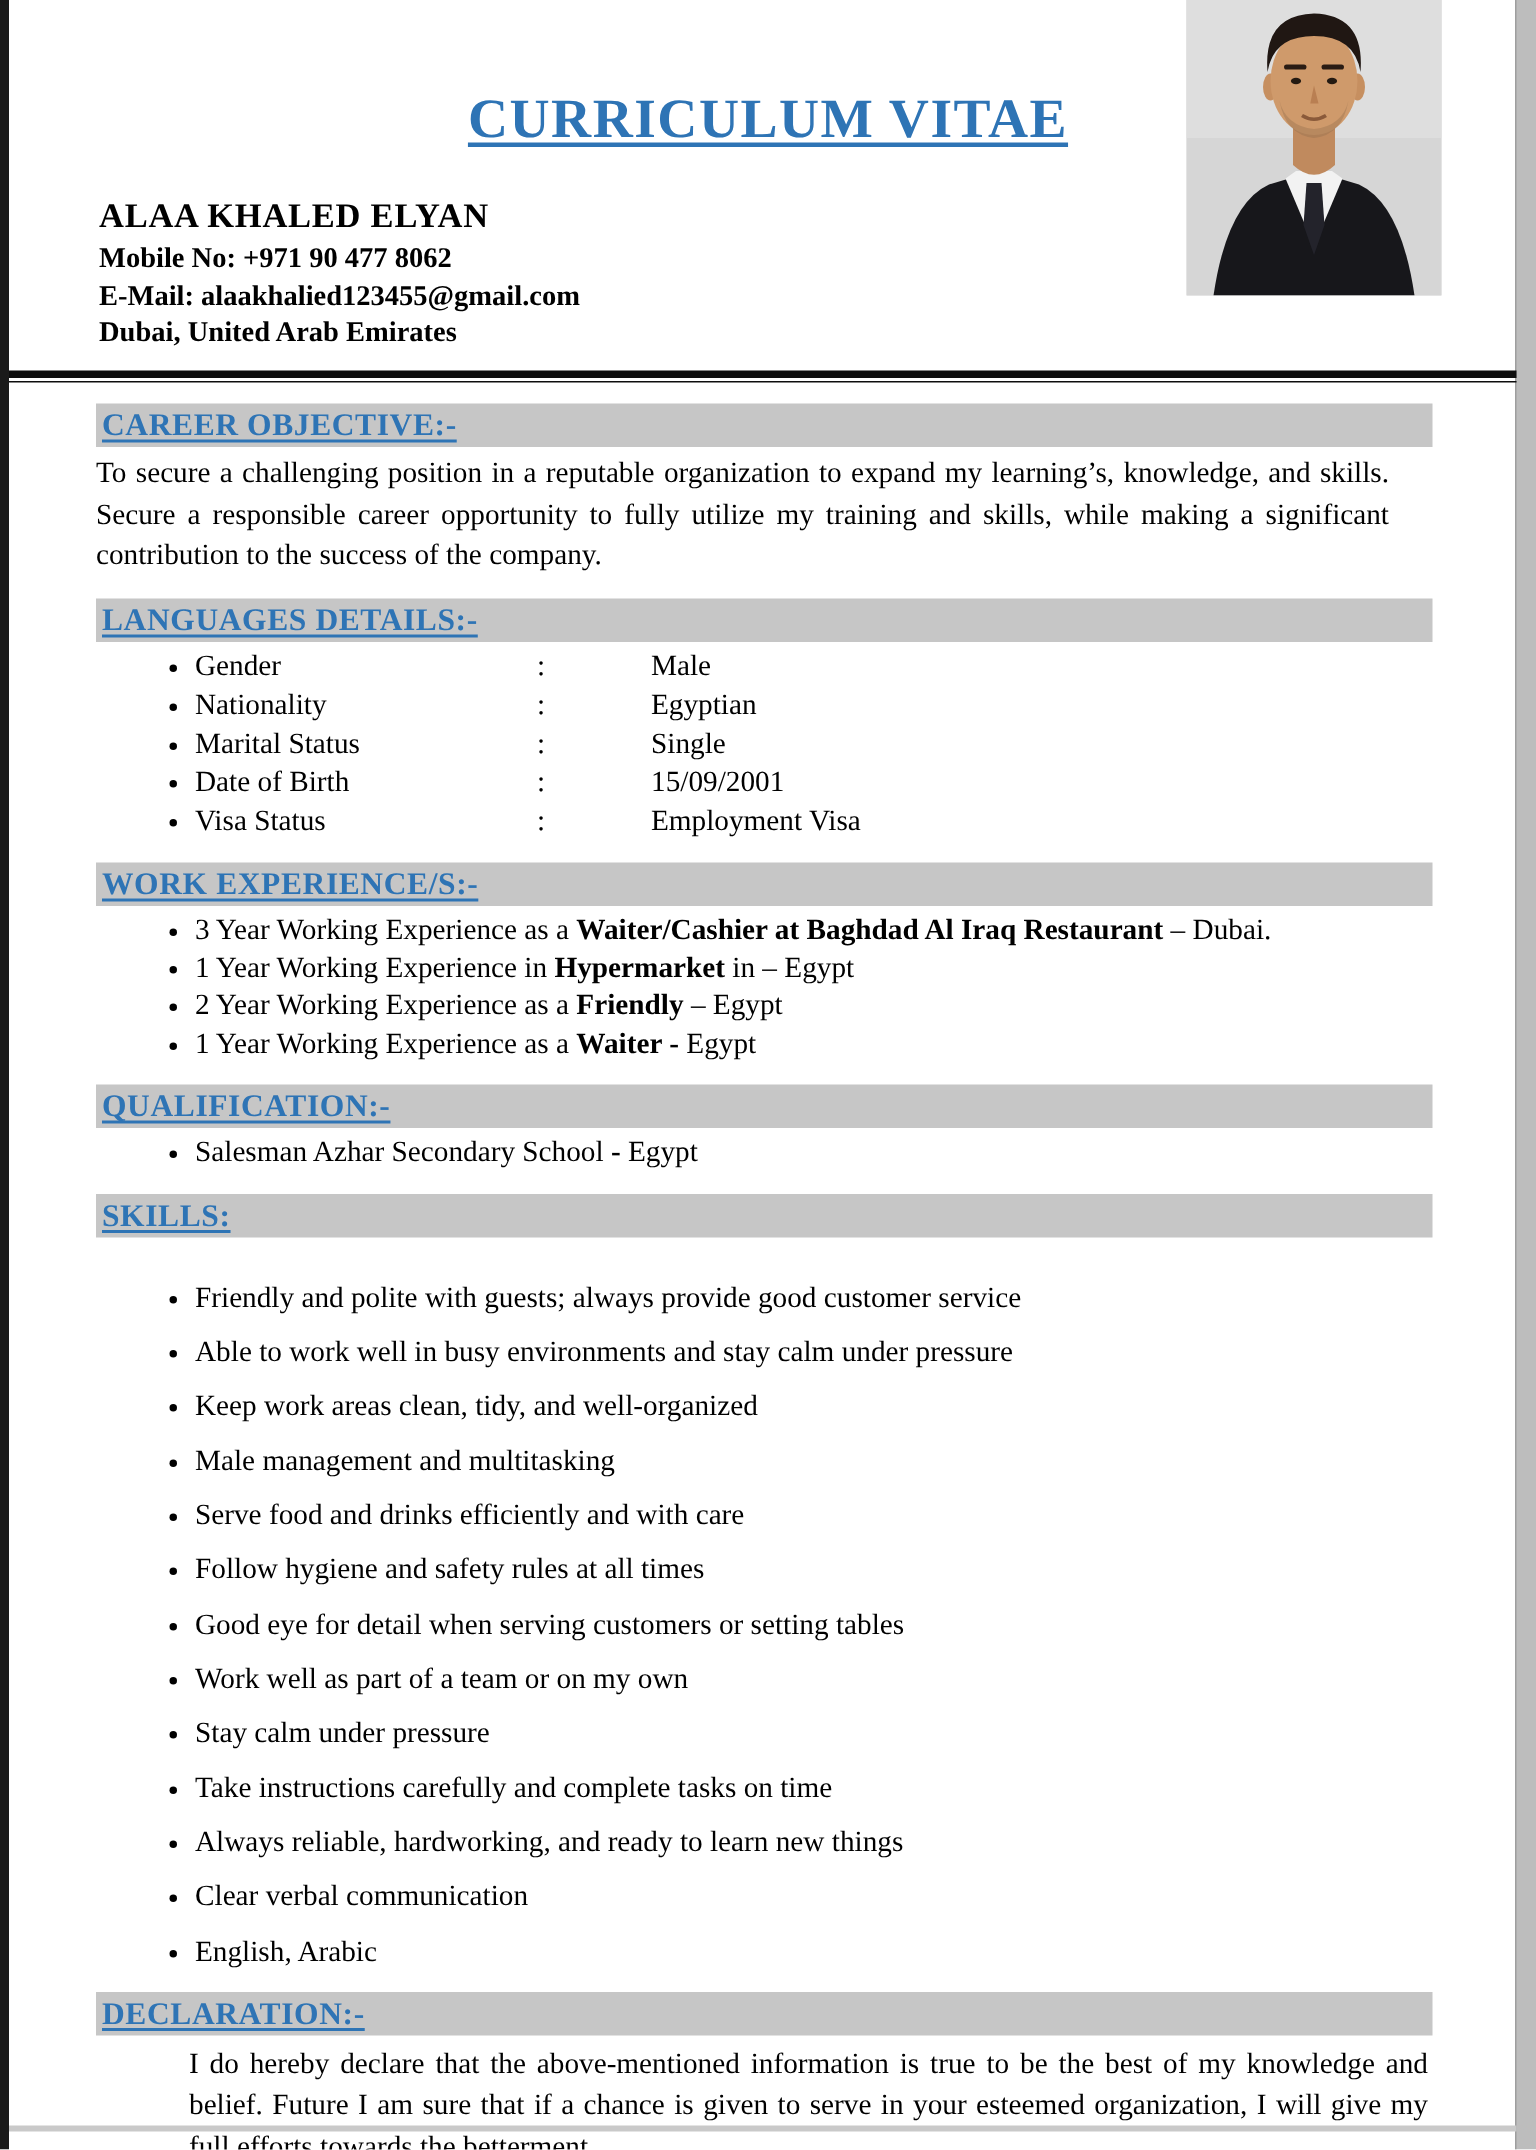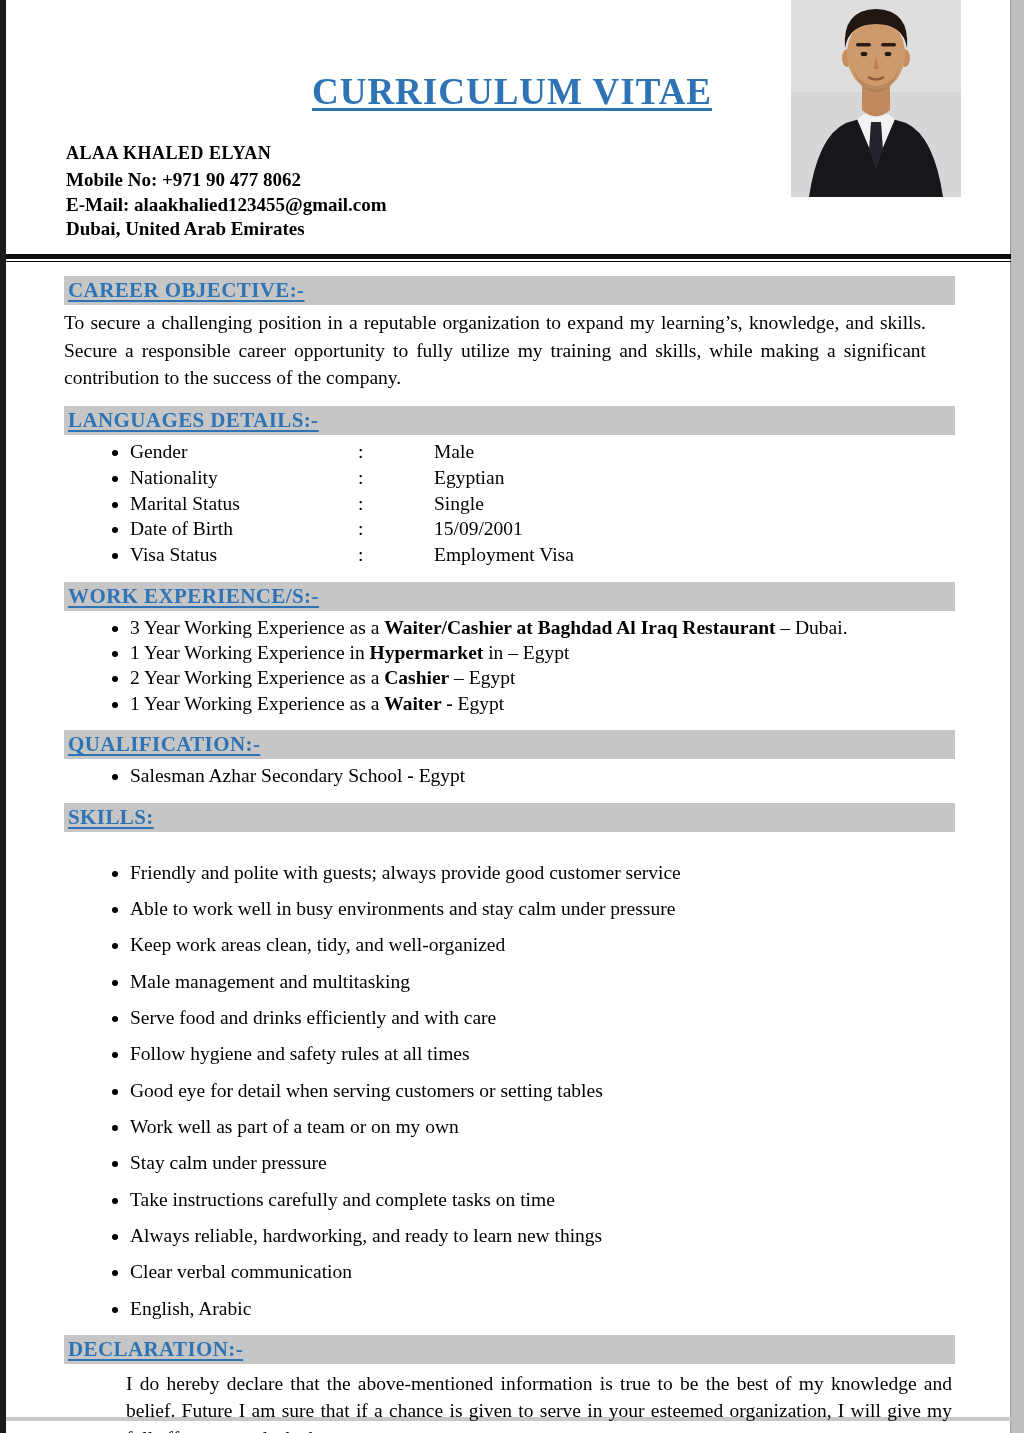--- a/index.html
+++ b/index.html
@@ -11,36 +11,36 @@
     position:relative;
     overflow:hidden;
   }
   .edge-left  { position:absolute; left:0; top:0; width:6px; height:100%; background:#1a1a1a; }
   .edge-right { position:absolute; right:0; top:0; width:13px; height:100%; background:#bdbdbd; border-left:1px solid #9e9e9e; }
   .edge-bottom{ position:absolute; left:6px; right:13px; bottom:12px; height:4px; background:#c9c9c9; }
 
   .page { position:relative; padding-top:58px; }
 
   .title {
-    margin:12px; text-align:center;
+    margin:0; text-align:center;
     font-size:37px; font-weight:bold; letter-spacing:1px;
     color:#2e74b5;
     text-decoration:underline;
     text-decoration-thickness:3px;
     text-underline-offset:4px;
   }
 
   .photo {
     position:absolute; left:791px; top:-28px;
     width:170px; height:225px;
     background:#d4d4d4;
   }
 
   .contact-block { margin:30px 0 0 66px; }
-  .name { font-size:18px; font-weight:bold; letter-spacing:0.5px; margin-bottom:4px; }
+  .name { font-size:23px; font-weight:bold; letter-spacing:0.5px; margin-bottom:4px; }
   .contact-line { font-size:19px; font-weight:bold; line-height:1.3; }
 
   .rule {
     margin:12px 13px 0 6px;
     height:2px;
     border-top:5px solid #0d0d0d;
     border-bottom:1px solid #0d0d0d;
   }
 
   .section-bar {
@@ -148,21 +148,21 @@
       <span class="kv-label">Visa Status</span><span class="kv-colon">:</span><span class="kv-value">Employment Visa</span>
     </li>
   </ul>
 
   <div class="section-bar">
     <span class="section-heading">WORK EXPERIENCE/S:-</span>
   </div>
   <ul class="bullet-list work-list">
     <li><span>3 Year Working Experience as a </span><b>Waiter/Cashier at Baghdad Al Iraq Restaurant</b><span> – Dubai.</span></li>
     <li><span>1 Year Working Experience in </span><b>Hypermarket</b><span> in – Egypt</span></li>
-    <li><span>2 Year Working Experience as a </span><b>Cashier</b><span> – Egypt</span></li>
+    <li><span>2 Year Working Experience as a </span><b>Friendly</b><span> – Egypt</span></li>
     <li><span>1 Year Working Experience as a </span><b>Waiter -</b><span> Egypt</span></li>
   </ul>
 
   <div class="section-bar">
     <span class="section-heading">QUALIFICATION:-</span>
   </div>
   <ul class="bullet-list">
     <li><span>Salesman Azhar Secondary School </span><b>-</b><span> Egypt</span></li>
   </ul>
 

